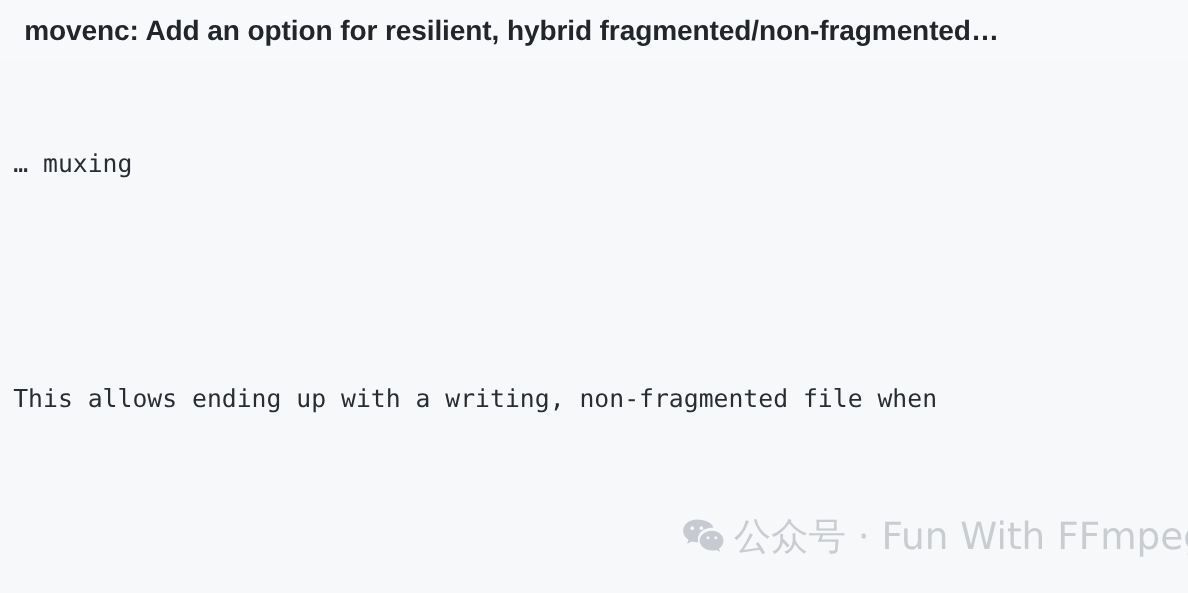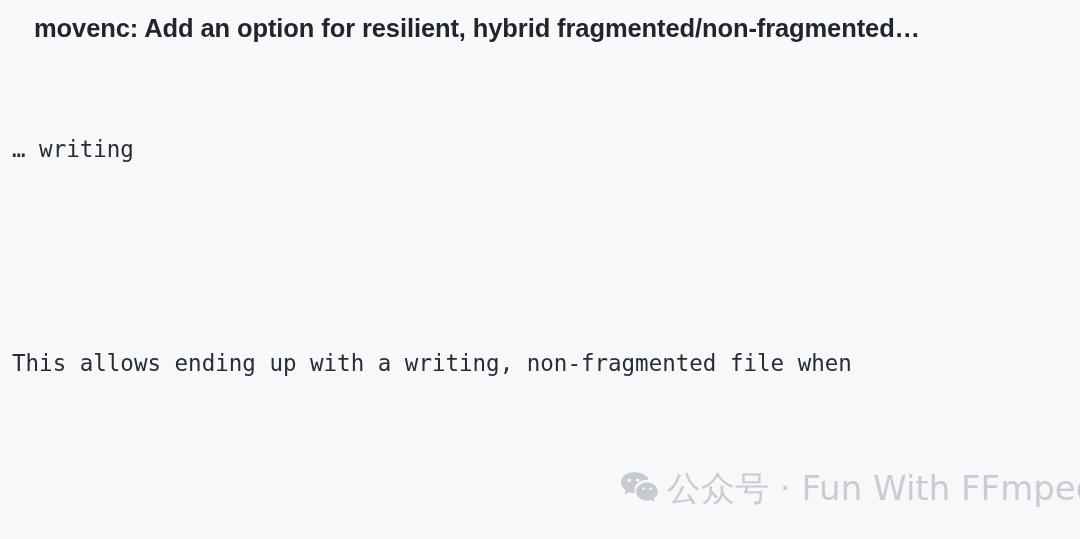--- a/index.html
+++ b/index.html
@@ -23,21 +23,21 @@
 
   
   .commit-title {
     position: absolute;
     left: 0;
     top: 0;
     width: 1080px;
     height: 56px;
     display: flex;
     align-items: center;
-    padding-left: 34px;
+    padding-left: 22px;
     box-sizing: border-box;
     background: #f8f9fb;
     font-family: "Liberation Sans", sans-serif;
     font-weight: bold;
     font-size: 25.5px;
     letter-spacing: -0.1px;
     color: #22262b;
     white-space: nowrap;
     overflow: hidden;
   }
@@ -94,21 +94,21 @@
   }
 </style>
 </head>
 <body>
 
 <div id="page">
 
   <div class="commit-title">movenc: Add an option for resilient, hybrid fragmented/non-fragmented…</div>
 
   <div class="commit-body">
-    <div class="msg-line">… writing</div>
+    <div class="msg-line">… muxing</div>
     <div class="msg-line blank"></div>
     <div class="msg-line">This allows ending up with a writing, non-fragmented file when</div>
     
     
     
     
     
     
     
     

